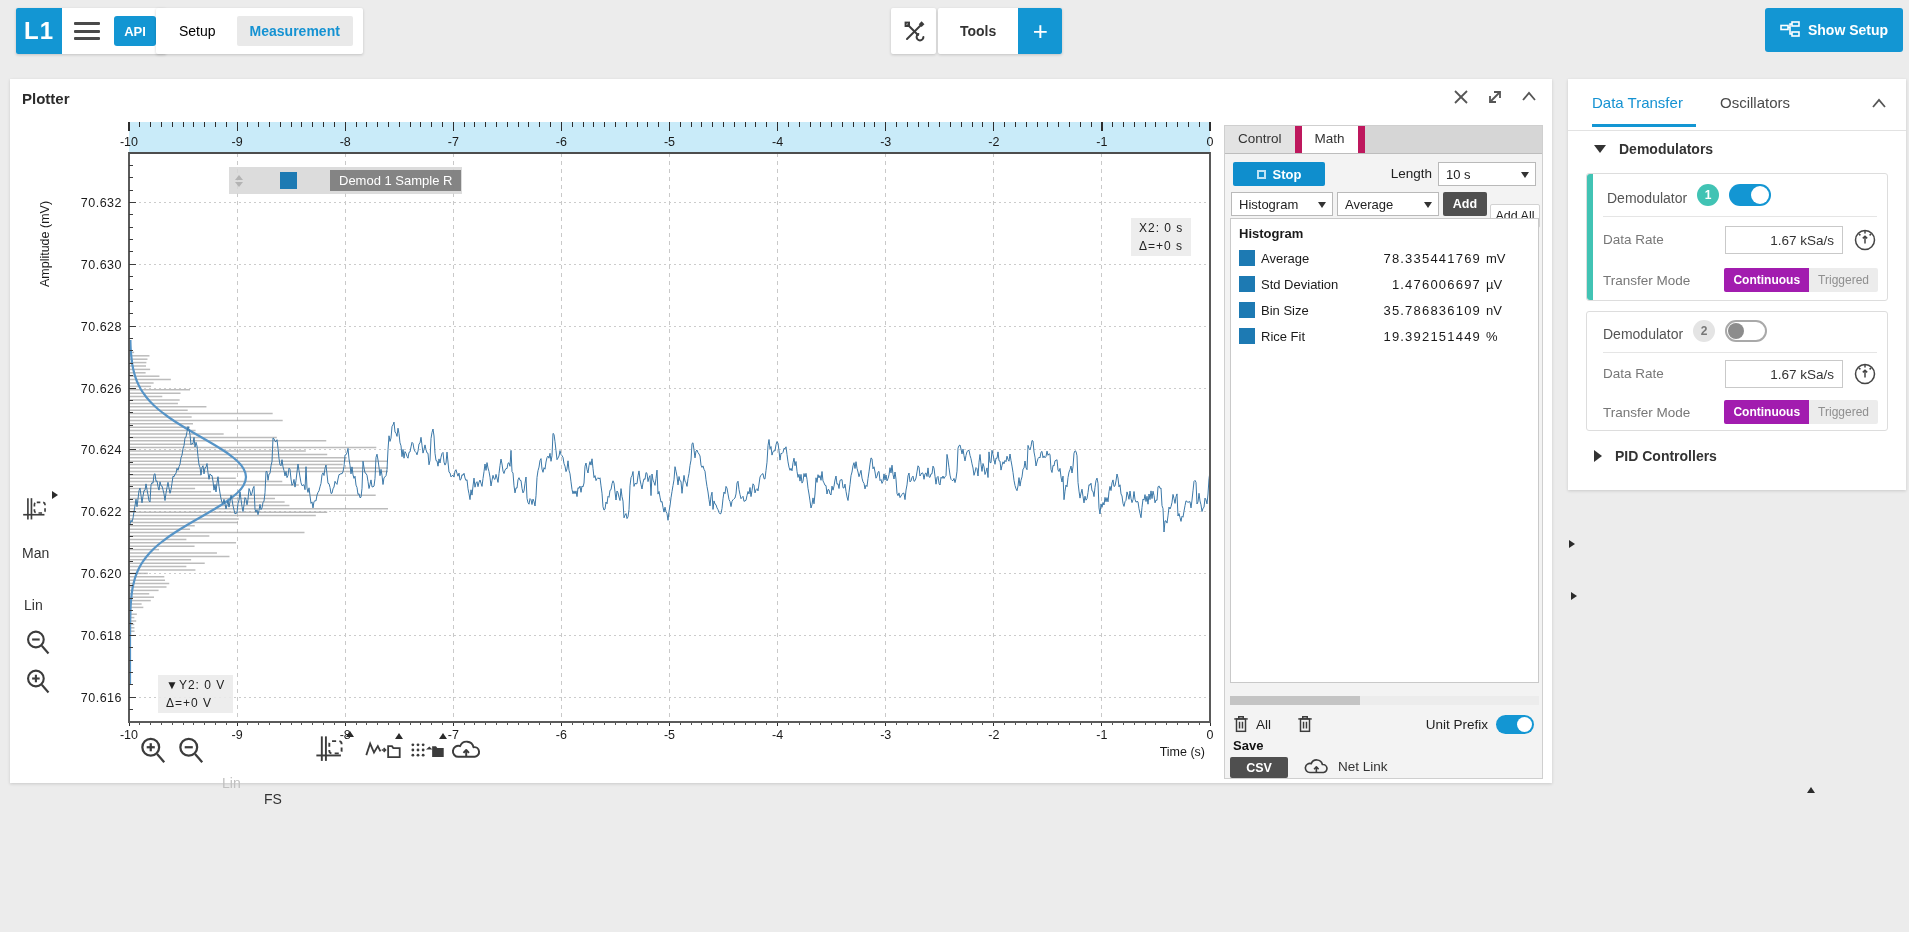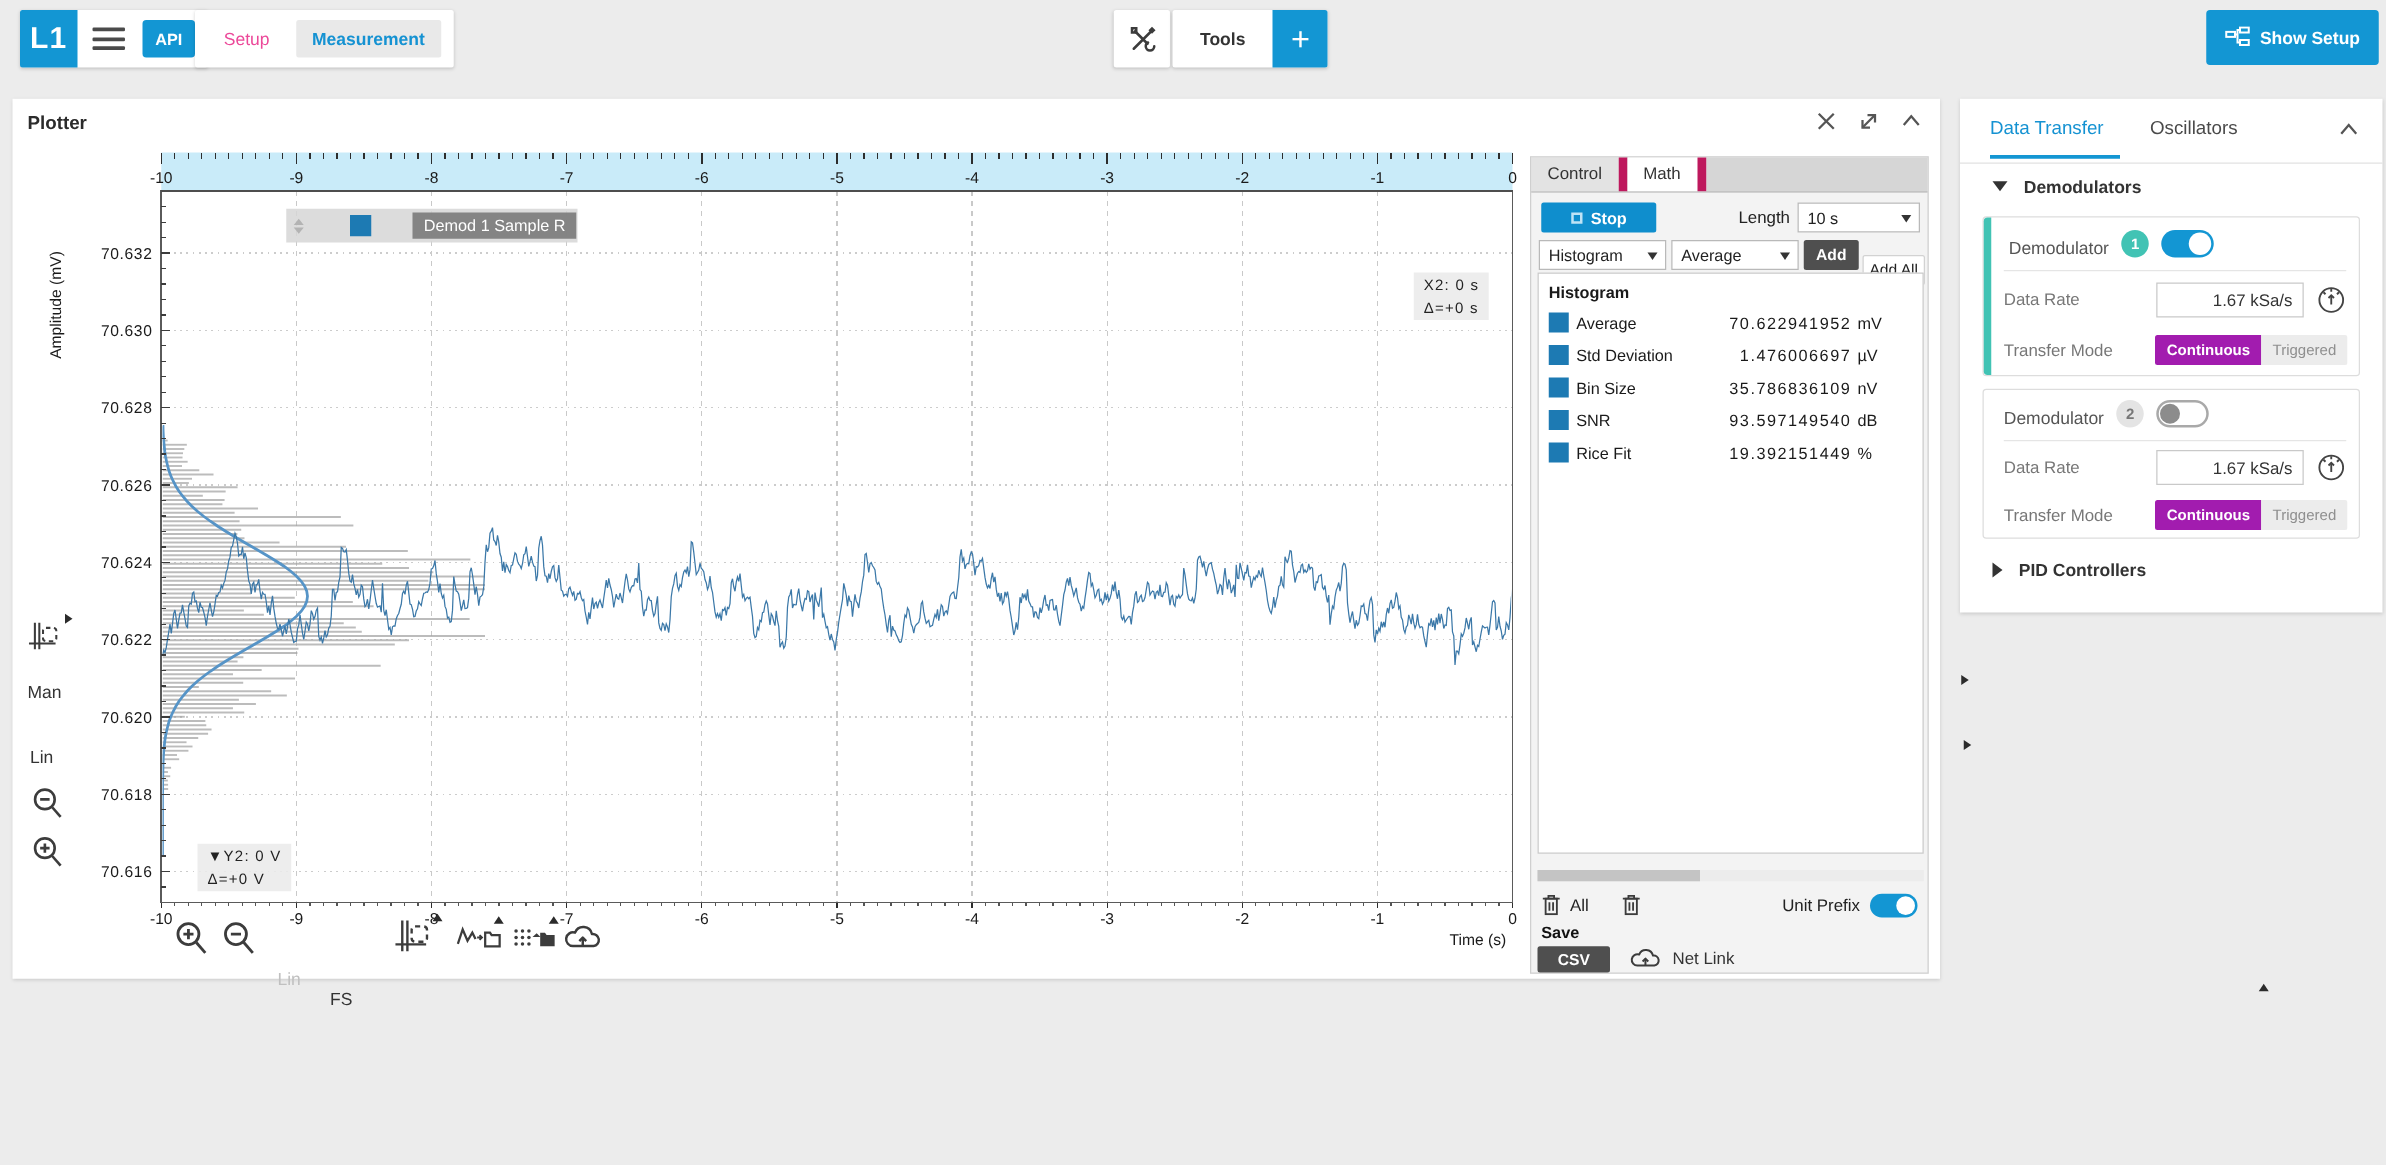--- a/index.html
+++ b/index.html
@@ -4,21 +4,21 @@
 <style>
   * { margin:0; padding:0; box-sizing:border-box; }
   html,body { width:1909px; height:932px; background:#ececec; font-family:"Liberation Sans",sans-serif; overflow:hidden; color:#333; }
   .abs { position:absolute; }
   
   .hcard { position:absolute; top:8px; height:46px; background:#fff; border-radius:2px; box-shadow:0 1px 3px rgba(0,0,0,.18); display:flex; align-items:center; }
   .logo { width:46px; height:46px; background:#1396d3; color:#fff; font-weight:bold; font-size:24px; display:flex; align-items:center; justify-content:center; border-radius:2px 0 0 2px; letter-spacing:1px; }
   .hamburger { width:26px; height:18px; margin:0 14px 0 12px; display:flex; flex-direction:column; justify-content:space-between; cursor:pointer; }
   .hamburger span { height:3px; background:#4a4a4a; border-radius:1px; }
   .api-btn { background:#1396d3; color:#fff; border:none; font-weight:bold; font-size:13px; width:42px; height:30px; border-radius:3px; margin-right:10px; cursor:pointer; font-family:inherit; }
-  .mode-tab { font-size:14px; color:#ec4899; padding:7px 13px; margin:0 4px; cursor:pointer; border-radius:2px; }
+  .mode-tab { font-size:14px; color:#000000; padding:7px 13px; margin:0 4px; cursor:pointer; border-radius:2px; }
   .mode-tab.active { background:#e9e9e9; color:#1592d2; font-weight:bold; }
   .icon-btn-card { justify-content:center; cursor:pointer; }
   .tools-label { font-size:14px; font-weight:bold; color:#333; padding:0 22px; }
   .plus-btn { width:44px; height:46px; background:#1396d3; color:#fff; border:none; font-size:26px; border-radius:0 2px 2px 0; cursor:pointer; font-family:inherit; }
   .show-setup { position:absolute; top:8px; left:1765px; width:138px; height:44px; background:#1396d3; border:none; border-radius:3px; color:#fff; font-weight:bold; font-size:14px; display:flex; align-items:center; justify-content:center; gap:8px; cursor:pointer; font-family:inherit; }
   
   .plotter { position:absolute; left:10px; top:79px; width:1542px; height:704px; background:#fff; box-shadow:0 1px 3px rgba(0,0,0,.15); }
   .plotter-titlebar { position:absolute; left:0; top:0; right:0; height:38px; display:flex; align-items:center; }
   .plotter-title { font-size:15px; font-weight:bold; color:#2b2b2b; margin-left:12px; }
   .win-icons { position:absolute; right:14px; top:9px; display:flex; gap:16px; }
@@ -712,43 +712,37 @@
         <span class="dd"></span>
       </div>
     <button class="btn-dark" style="position:absolute; top:66px; left:218px; width:44px; height:24px;">Add</button>
     <button class="btn-light" style="position:absolute; top:78px; left:265px; width:50px; height:24px;">Add All</button>
 
     <div class="stats-box">
       <div class="stats-title">Histogram</div>
       <div class="stat-row">
           <div class="stat-swatch"></div>
           <div class="stat-label">Average</div>
-          <div class="stat-value">70.622941952</div>
+          <div class="stat-value">78.335441769</div>
           <div class="stat-unit">mV</div>
         </div>
       <div class="stat-row">
           <div class="stat-swatch"></div>
           <div class="stat-label">Std Deviation</div>
           <div class="stat-value">1.476006697</div>
           <div class="stat-unit">µV</div>
         </div>
       <div class="stat-row">
           <div class="stat-swatch"></div>
           <div class="stat-label">Bin Size</div>
           <div class="stat-value">35.786836109</div>
           <div class="stat-unit">nV</div>
         </div>
       <div class="stat-row">
           <div class="stat-swatch"></div>
-          <div class="stat-label">SNR</div>
-          <div class="stat-value">93.597149540</div>
-          <div class="stat-unit">dB</div>
-        </div>
-      <div class="stat-row">
-          <div class="stat-swatch"></div>
           <div class="stat-label">Rice Fit</div>
           <div class="stat-value">19.392151449</div>
           <div class="stat-unit">%</div>
         </div>
     </div>
 
     <div class="hscroll">
         <div class="thumb"></div>
       </div>
 

